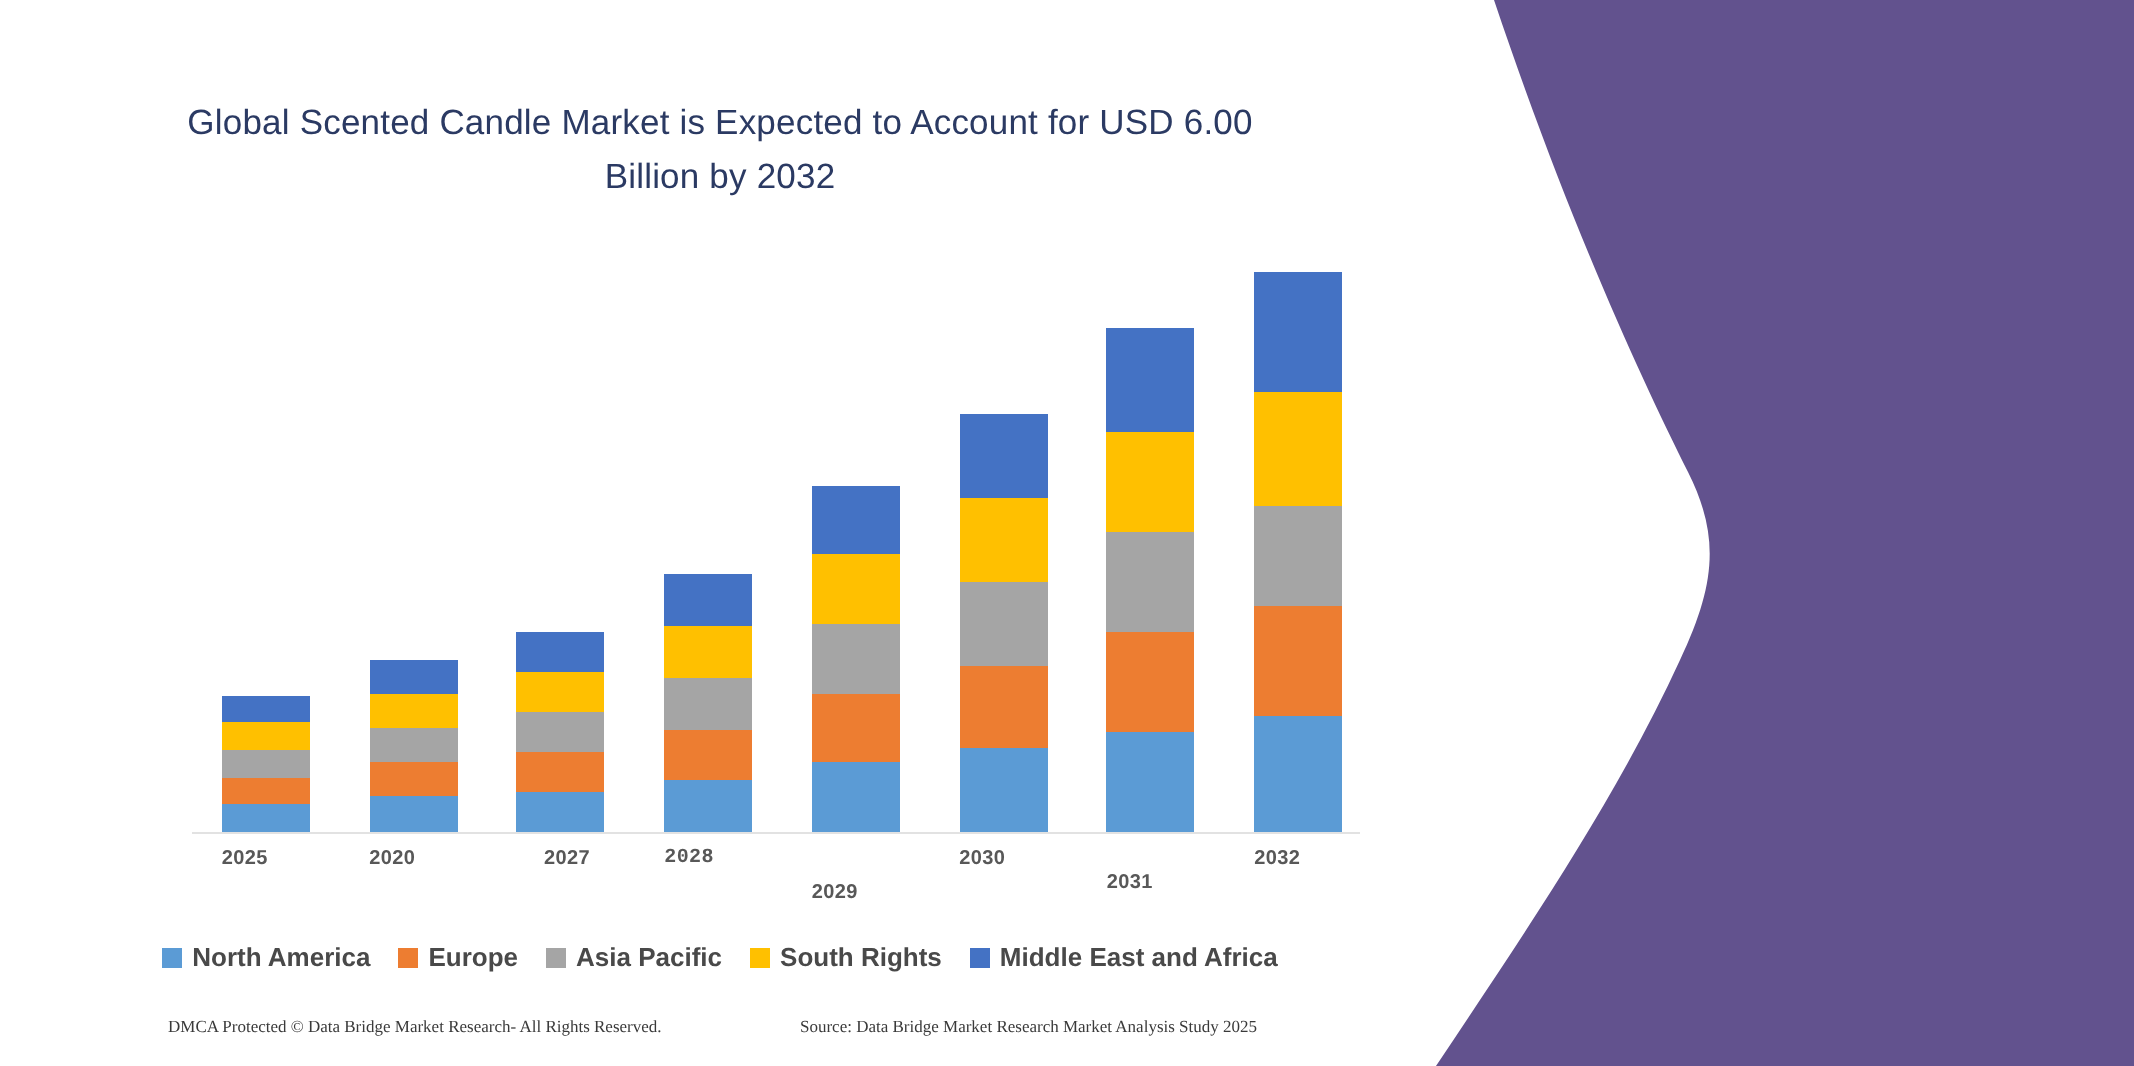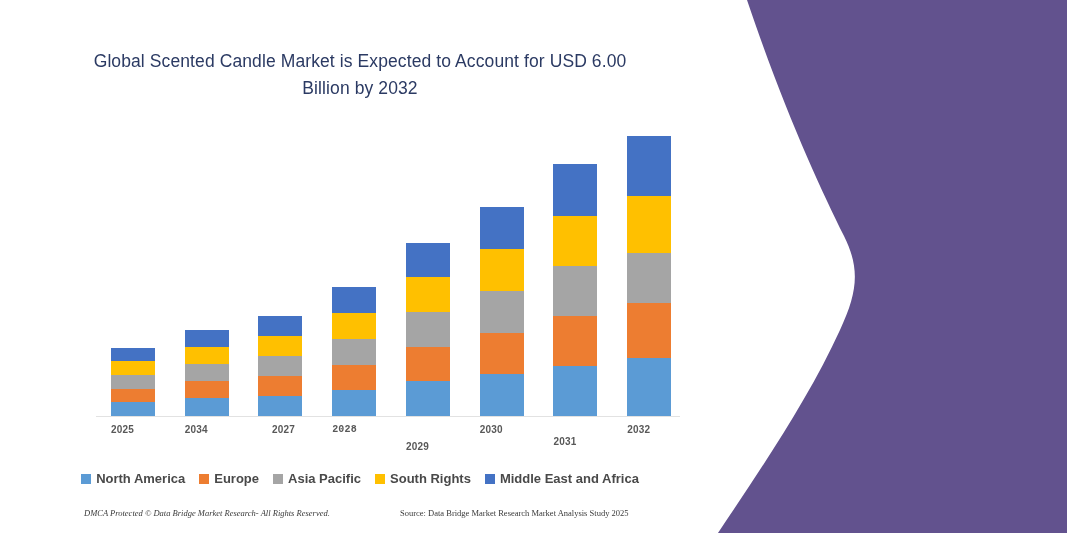--- a/index.html
+++ b/index.html
@@ -45,21 +45,21 @@
     position:absolute; left:0; top:471px; width:720px;
     display:flex; justify-content:center; align-items:center; gap:14px;
   }
   .legend-item { display:flex; align-items:center; gap:5px; }
   .legend-swatch { width:10px; height:10px; display:block; }
   .legend-text { font-size:13px; font-weight:bold; color:#494949; white-space:nowrap; }
 
   #footer { position:absolute; left:0; top:505px; width:720px; height:22px; }
   .footer-text { position:absolute; font-size:8.5px; color:#3a3a3a; white-space:nowrap;
                  font-family:"Liberation Serif", serif; }
-  #footer-left { left:84px; top:3px;font-style:italic; }
+  #footer-left { left:84px; top:3px; }
   #footer-right { left:400px; top:3px; }
 
   
   #brand-panel {
     position:absolute; left:680px; top:0; width:387px; height:533px;
     overflow:hidden;
   }
   #brand-shape { position:absolute; left:0; top:0; width:387px; height:533px; }
 </style>
 </head>
@@ -125,21 +125,21 @@
           <div class="seg na" style="height: 57.6614px; background: rgb(91, 155, 213);"></div>
           <div class="seg eu" style="height: 55.7068px; background: rgb(237, 125, 49);"></div>
           <div class="seg ap" style="height: 49.3543px; background: rgb(165, 165, 165);"></div>
           <div class="seg sa" style="height: 57.6614px; background: rgb(255, 192, 0);"></div>
           <div class="seg me" style="height: 59.6161px; background: rgb(68, 114, 196);"></div>
         </div>
       </div>
     <div id="axis-line"></div>
     <div id="x-labels">
         <div class="x-label" style="left: 14.875px;">2025</div>
-        <div class="x-label" style="left: 88.625px;">2034</div>
+        <div class="x-label" style="left: 88.625px;">2020</div>
         <div class="x-label" style="left: 176px;">2027</div>
         <div class="x-label" style="left: 236.125px; font-family: Liberation Mono, monospace;">2028</div>
         <div class="x-label" style="left: 309.875px; margin-top: 17px;">2029</div>
         <div class="x-label" style="left: 383.625px;">2030</div>
         <div class="x-label" style="left: 457.375px; margin-top: 12px;">2031</div>
         <div class="x-label" style="left: 531.125px;">2032</div>
       </div>
 
     <div id="legend">
         <div class="legend-item">

